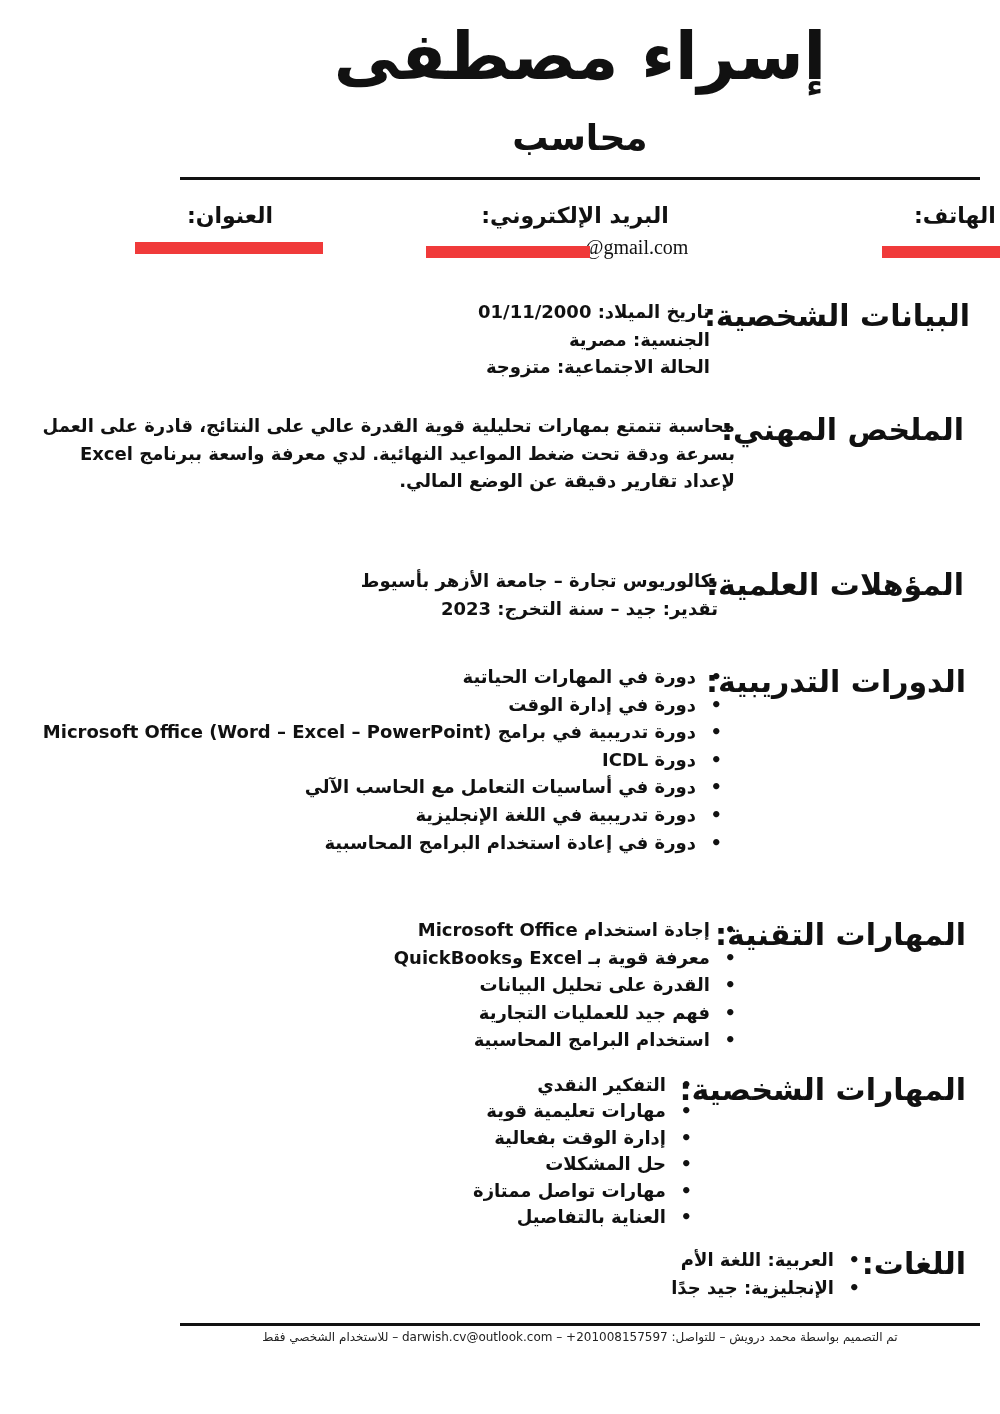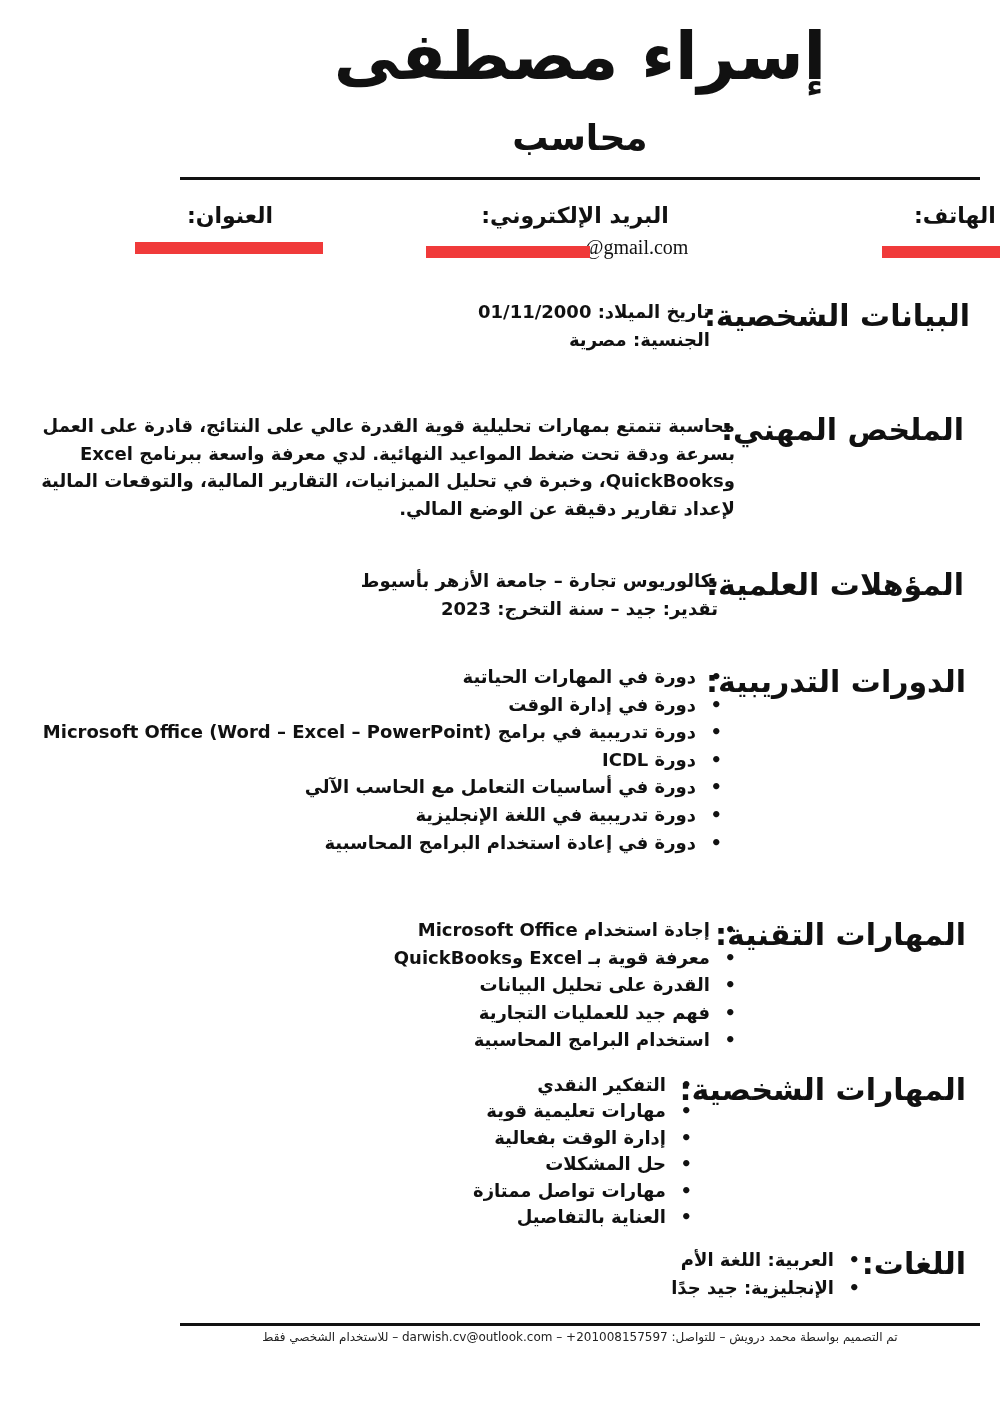--- a/index.html
+++ b/index.html
@@ -63,29 +63,29 @@
     <span class="val">
       <span class="redact" style="left:10px; width:188px; top:10px;"></span>
     </span>
   </div>
 
   <div>
     <div class="sec-title" style="top:296px; right:30px;">البيانات الشخصية:</div>
     <div class="sec-body" style="top:298px; right:290px;">
       <span class="line">تاريخ الميلاد: 01/11/2000</span>
       <span class="line">الجنسية: مصرية</span>
+      <span class="line">الحالة الاجتماعية: متزوجة</span>
     </div>
   </div>
 
   <div>
     <div class="sec-title" style="top:410px; right:36px;">الملخص المهني:</div>
     <div class="sec-body" style="top:412px; right:265px; line-height:27.5px;">
       <span class="line">محاسبة تتمتع بمهارات تحليلية قوية القدرة عالي على النتائج، قادرة على العمل</span>
       <span class="line">بسرعة ودقة تحت ضغط المواعيد النهائية. لدي معرفة واسعة ببرنامج Excel</span>
-      <span class="line">وQuickBooks، وخبرة في تحليل الميزانيات، التقارير المالية، والتوقعات المالية</span>
       <span class="line">لإعداد تقارير دقيقة عن الوضع المالي.</span>
     </div>
   </div>
 
   <div>
     <div class="sec-title" style="top:565px; right:36px;">المؤهلات العلمية:</div>
     <div class="sec-body" style="top:567px; right:282px;">
       <span class="line">بكالوريوس تجارة – جامعة الأزهر بأسيوط</span>
       <span class="line">تقدير: جيد – سنة التخرج: 2023</span>
     </div>

